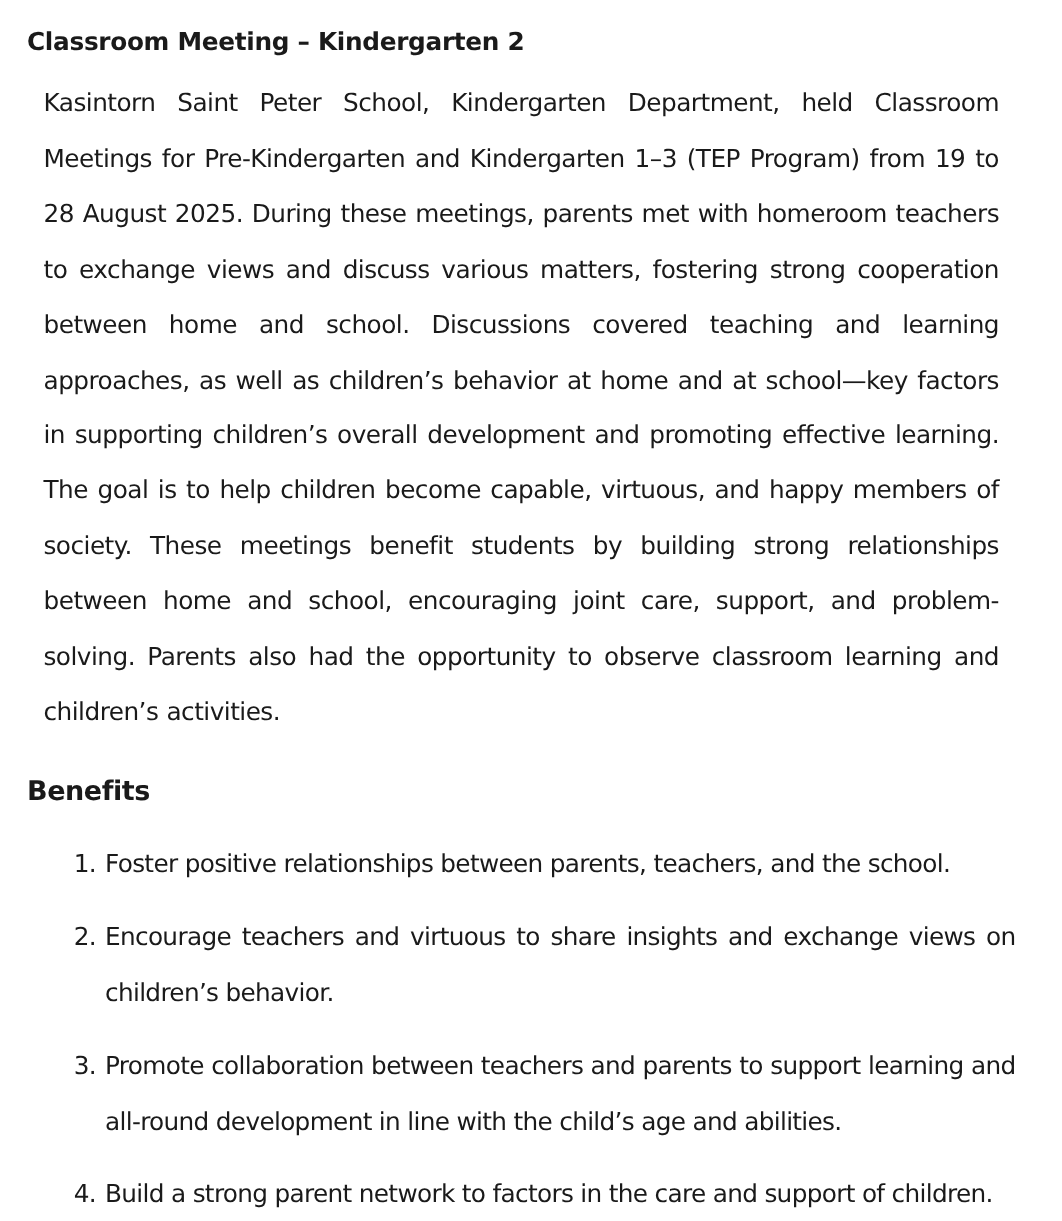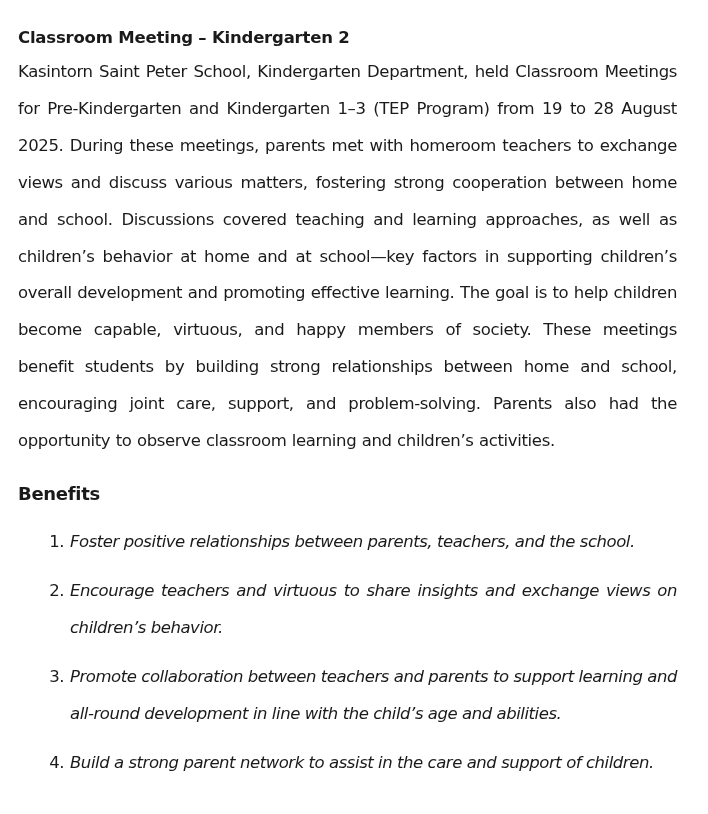--- a/index.html
+++ b/index.html
@@ -9,35 +9,35 @@
     }
     body {
       width: 708px;
       height: 814px;
       overflow: hidden;
       color: #1a1a1a;
       font-family: "DejaVu Sans", sans-serif;
     }
     .doc {
       position: relative;
-      padding: 26px 31px 0 18px;
+      padding: 16px 31px 0 18px;
       box-sizing: border-box;
       width: 708px;
     }
     .title {
       font-weight: bold;
       font-size: 16.5px;
       line-height: 24px;
       margin: 0 0 4px 0;
       letter-spacing: -0.2px;
     }
     .para {
       font-size: 16.5px;
       line-height: 36.9px;
-      margin: 0;
+      margin: 11px;
       text-align: justify;
       letter-spacing: -0.35px;
       word-spacing: 0.5px;
     }
     .subheading {
       font-weight: bold;
       font-size: 18px;
       line-height: 24px;
       margin: 22px 0 0 0;
       letter-spacing: -0.3px;
@@ -57,21 +57,20 @@
     .benefit-num {
       width: 52px;
       flex: 0 0 52px;
       text-align: right;
       padding-right: 6px;
       box-sizing: border-box;
     }
     .benefit-text {
       flex: 1;
       text-align: justify;
-      font-style: italic;
     }
     .benefit:first-child { margin-top: -6px; }
   </style>
 </head>
 <body>
 
 <div class="doc">
   <h1 class="title">Classroom Meeting – Kindergarten 2</h1>
   <p class="para">Kasintorn Saint Peter School, Kindergarten Department, held Classroom Meetings for Pre-Kindergarten and Kindergarten 1–3 (TEP Program) from 19 to 28 August 2025. During these meetings, parents met with homeroom teachers to exchange views and discuss various matters, fostering strong cooperation between home and school. Discussions covered teaching and learning approaches, as well as children’s behavior at home and at school—key factors in supporting children’s overall development and promoting effective learning. The goal is to help children become capable, virtuous, and happy members of society. These meetings benefit students by building strong relationships between home and school, encouraging joint care, support, and problem-solving. Parents also had the opportunity to observe classroom learning and children’s activities.</p>
   <h2 class="subheading">Benefits</h2>
@@ -83,16 +82,16 @@
     <li class="benefit">
       <span class="benefit-num">2.</span>
       <span class="benefit-text">Encourage teachers and virtuous to share insights and exchange views on children’s behavior.</span>
     </li>
     <li class="benefit">
       <span class="benefit-num">3.</span>
       <span class="benefit-text">Promote collaboration between teachers and parents to support learning and all-round development in line with the child’s age and abilities.</span>
     </li>
     <li class="benefit">
       <span class="benefit-num">4.</span>
-      <span class="benefit-text">Build a strong parent network to assist in the care and support of children.</span>
+      <span class="benefit-text">Build a strong parent network to factors in the care and support of children.</span>
     </li>
   </ol>
 </div>
 
 </body></html>

